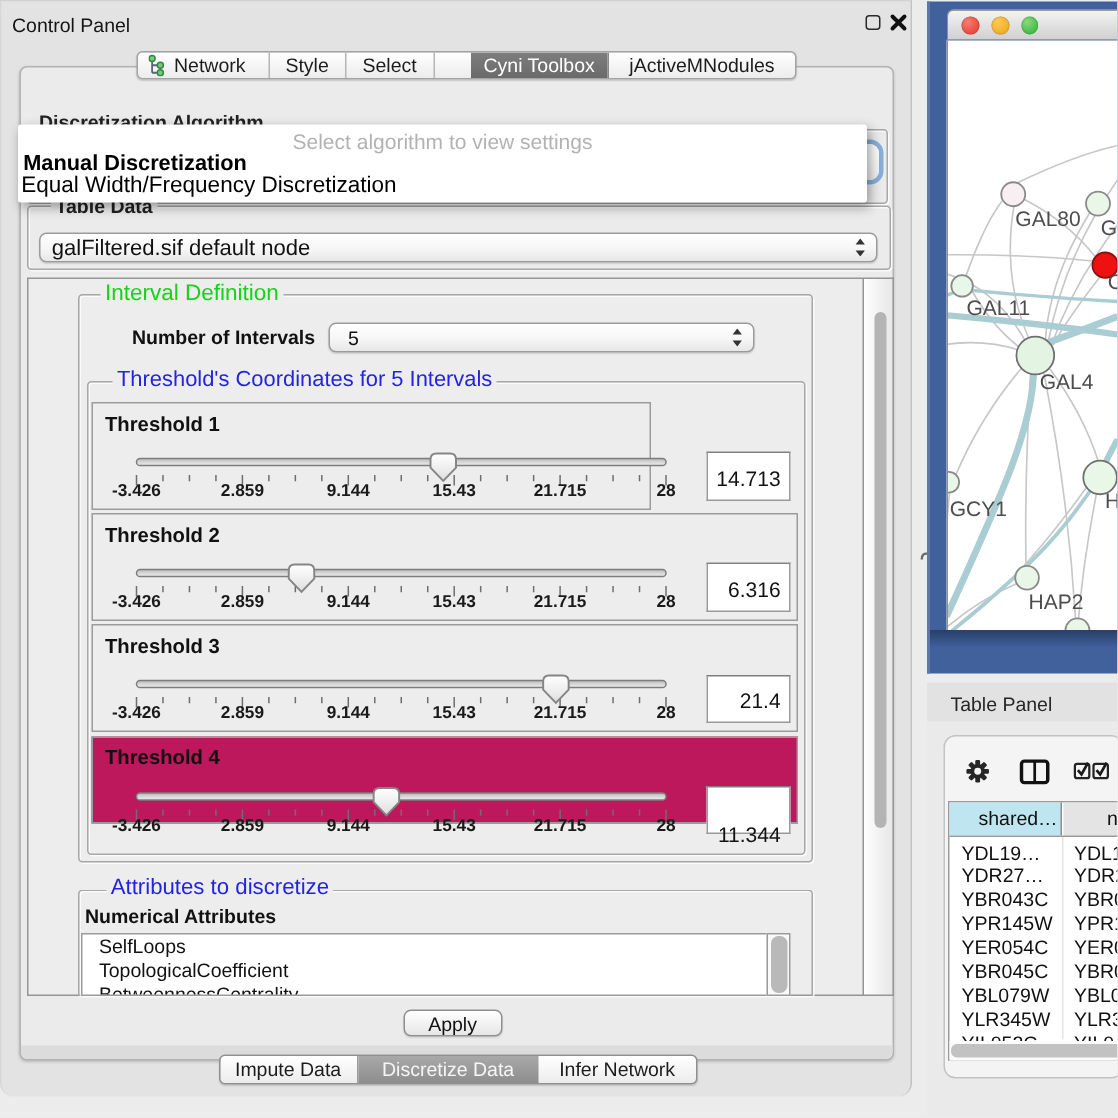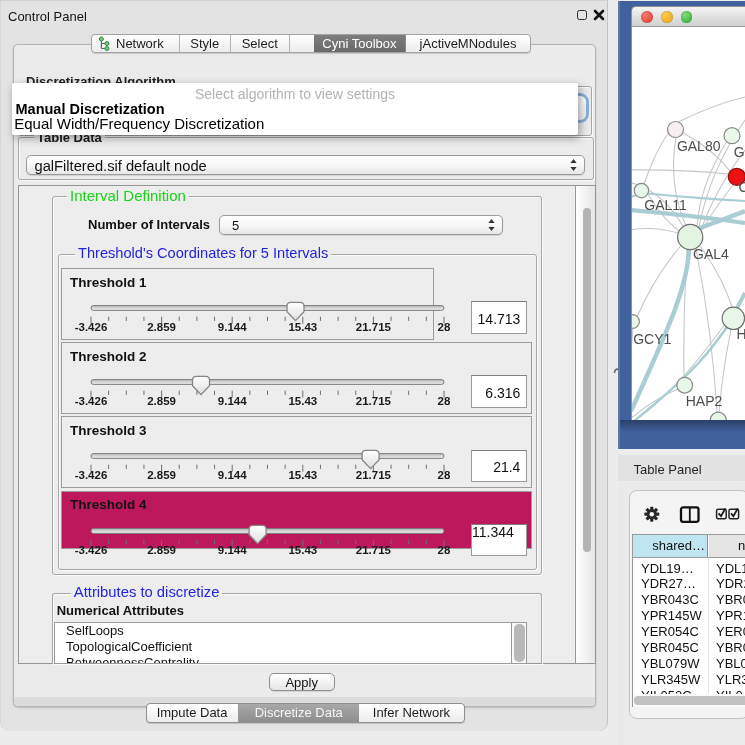--- a/index.html
+++ b/index.html
@@ -201,21 +201,21 @@
       <line x1="364.35" y1="47.7" x2="364.35" y2="51.900000000000006" stroke="#6e6e6e" stroke-width="1"></line>
       <line x1="382.00" y1="47.7" x2="382.00" y2="54.7" stroke="#6e6e6e" stroke-width="1"></line>
       <text x="29.00" y="61.8" font-size="11.5" font-weight="bold" fill="#1a1a1a" text-anchor="middle" font-family="Liberation Sans,sans-serif">-3.426</text>
       <text x="99.60" y="61.8" font-size="11.5" font-weight="bold" fill="#1a1a1a" text-anchor="middle" font-family="Liberation Sans,sans-serif">2.859</text>
       <text x="170.20" y="61.8" font-size="11.5" font-weight="bold" fill="#1a1a1a" text-anchor="middle" font-family="Liberation Sans,sans-serif">9.144</text>
       <text x="240.80" y="61.8" font-size="11.5" font-weight="bold" fill="#1a1a1a" text-anchor="middle" font-family="Liberation Sans,sans-serif">15.43</text>
       <text x="311.40" y="61.8" font-size="11.5" font-weight="bold" fill="#1a1a1a" text-anchor="middle" font-family="Liberation Sans,sans-serif">21.715</text>
       <text x="382.00" y="61.8" font-size="11.5" font-weight="bold" fill="#1a1a1a" text-anchor="middle" font-family="Liberation Sans,sans-serif">28</text>
       <path d="M 187.1 37.2 Q 187.1 33.3 191.0 33.3 L 200.2 33.3 Q 204.1 33.3 204.1 37.2 L 204.1 42.8 L 195.6 51.6 L 187.1 42.8 Z" fill="url(#thumbg)" stroke="#858585" stroke-width="1.3"></path>
     </svg>
-<div class="abs" style="left:409px;top:32.3px;width:56.4px;height:32.5px;background:#fff;border:1px solid #9a9a9a;border-top-color:#7f7f7f;font-size:14px;line-height:14px;color:#111;text-align:left;padding:0 6px 0 0;">11.344</div>
+<div class="abs" style="left:409px;top:32.3px;width:56.4px;height:32.5px;background:#fff;border:1px solid #9a9a9a;border-top-color:#7f7f7f;font-size:14px;line-height:14px;color:#111;text-align:right;padding:24px 6px 0 0;">11.344</div>
 </div>
 <div class="abs etched" style="left:52px;top:592.6px;width:489.8px;height:71.4px;border-bottom:none;border-radius:3px 3px 0 0;"></div>
 <div class="glabel" style="left:58.8px;top:585.6px;background:#ededed;color:#2424e0;font-size:14.8px;">Attributes to discretize</div>
 <div class="abs" style="left:56.7px;top:602.5px;font-size:13px;font-weight:bold;color:#111;">Numerical Attributes</div>
 <div class="abs" style="left:54px;top:621.6px;width:457px;height:42px;background:#fff;border:1px solid #9b9b9b;border-right:none;overflow:hidden;font-size:13px;color:#111;">
     <div style="padding-left:11px;line-height:16.3px;">SelfLoops</div>
     <div style="padding-left:11px;line-height:16.3px;">TopologicalCoefficient</div>
     <div style="padding-left:11px;line-height:16.3px;">BetweennessCentrality</div>
   </div>
 <div class="abs" style="left:511px;top:621.6px;width:16px;height:42px;background:#fafafa;border:1px solid #9b9b9b;"></div>

